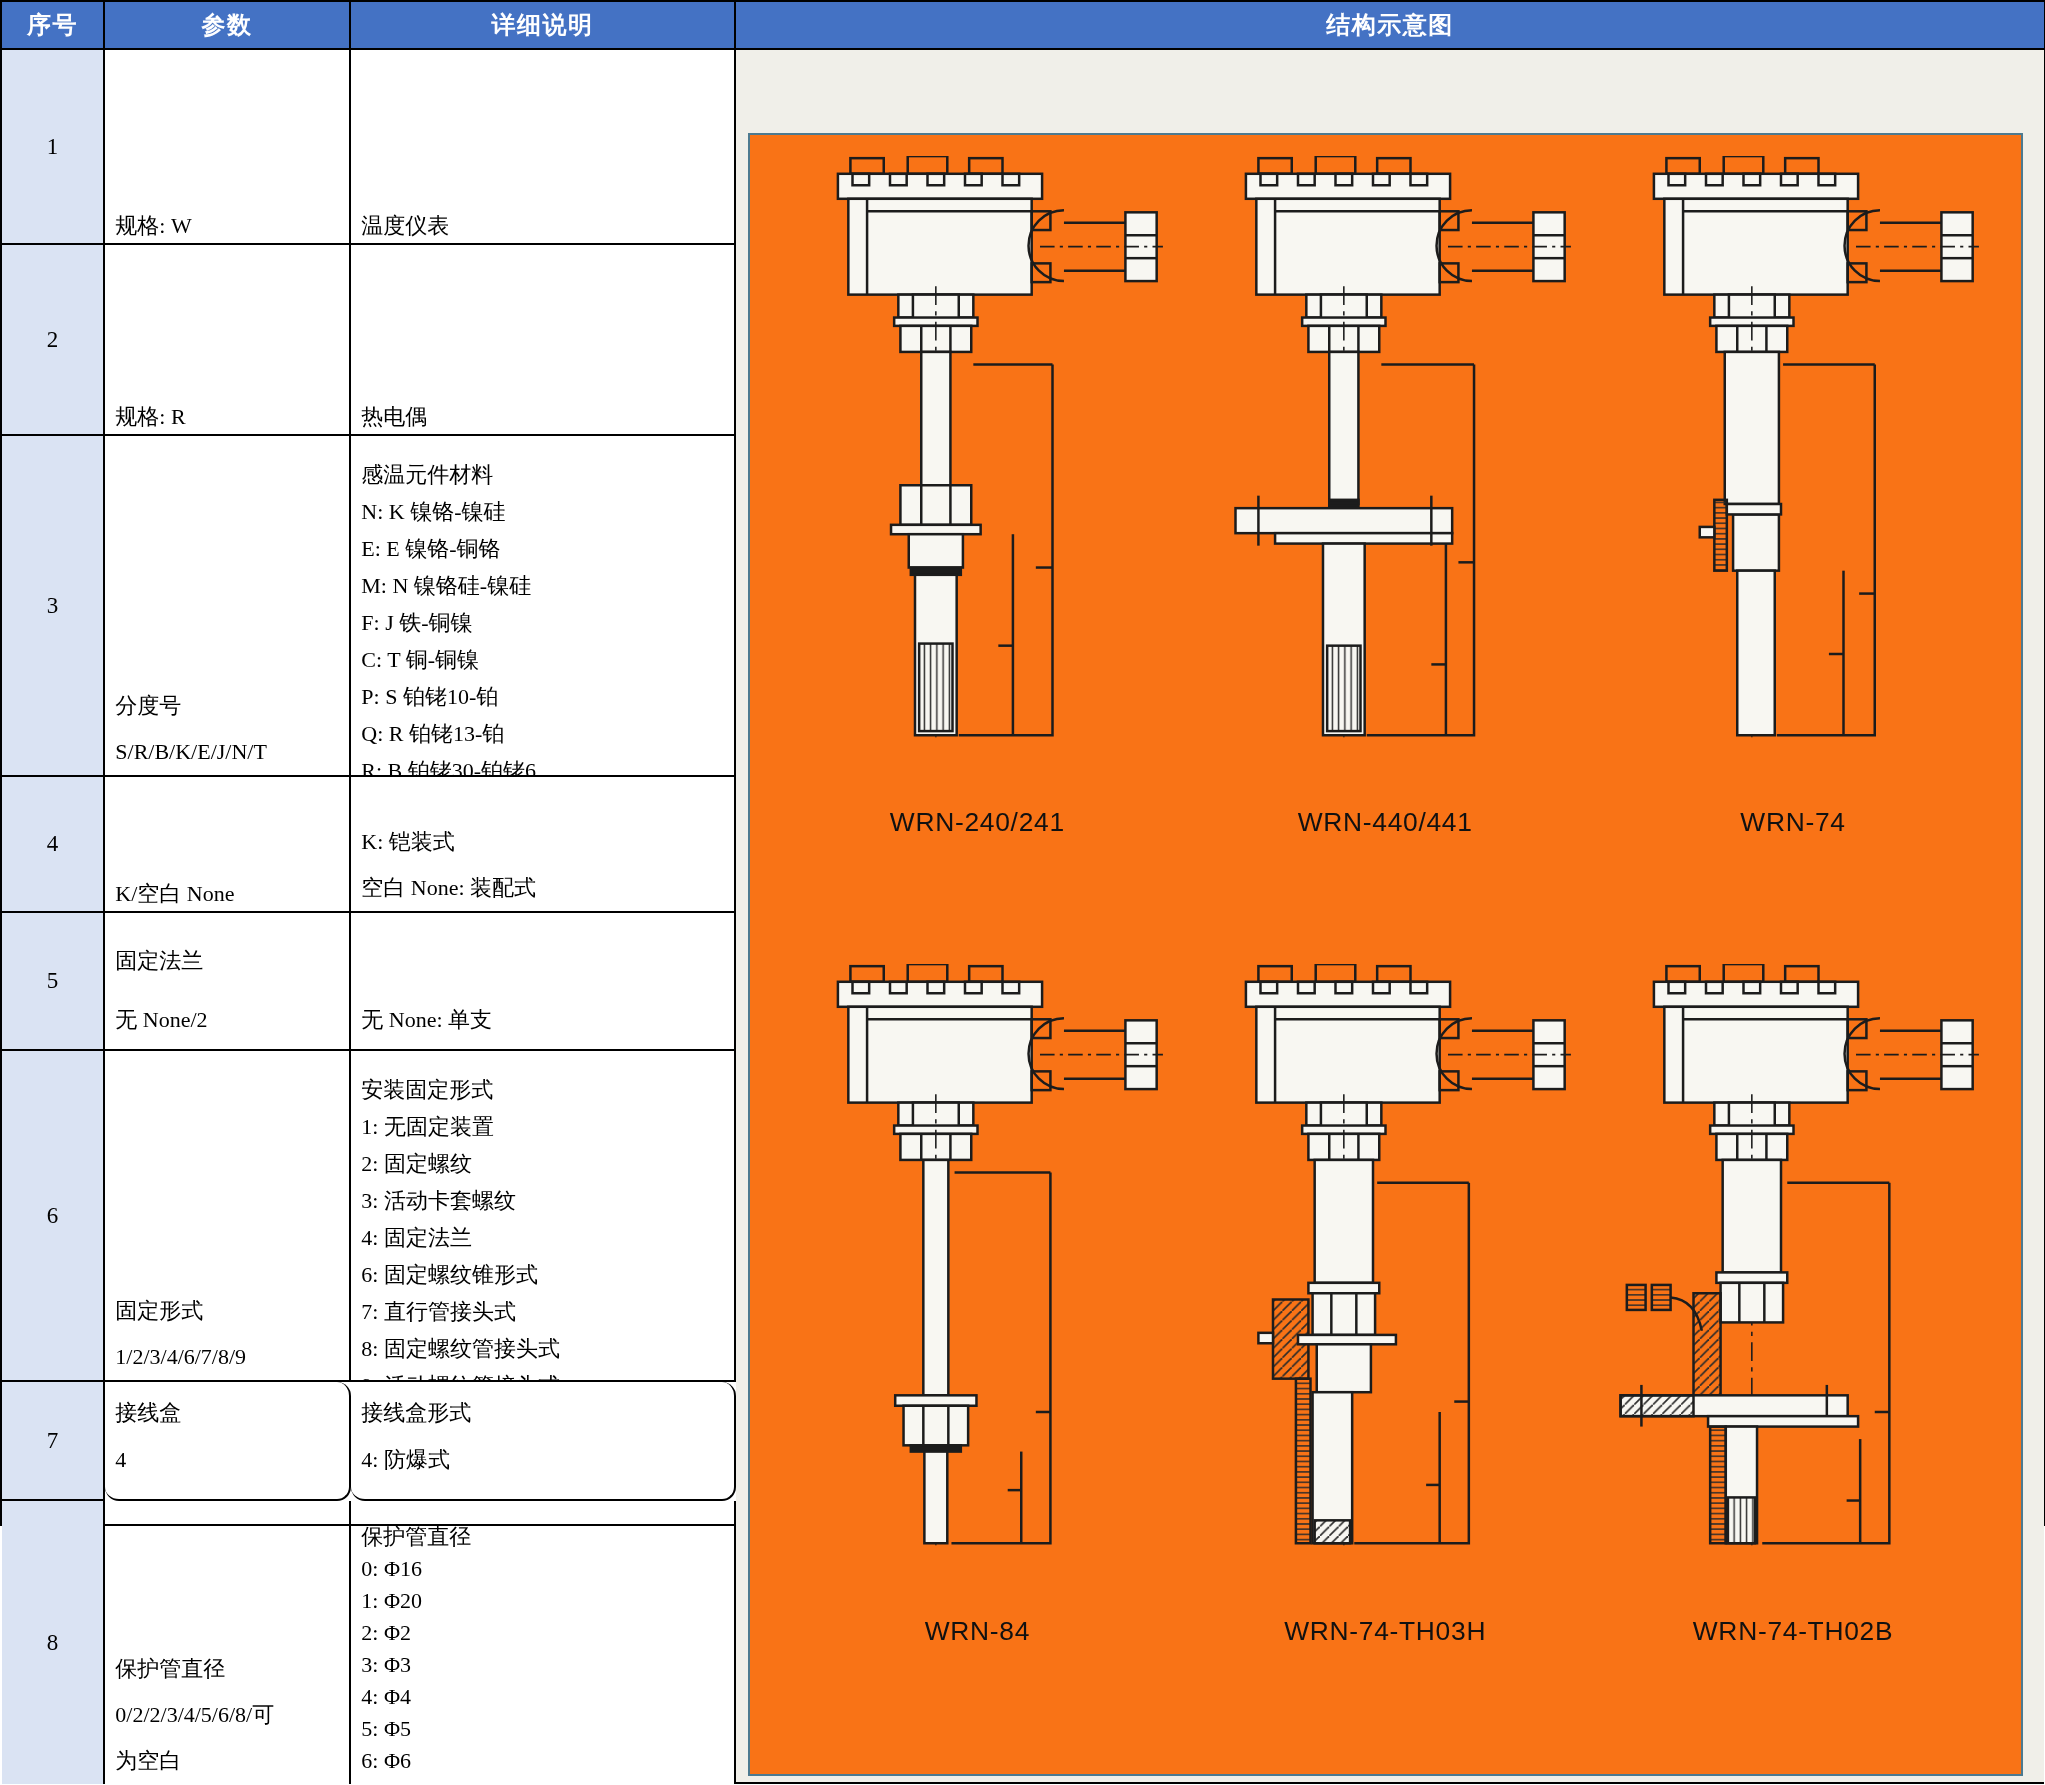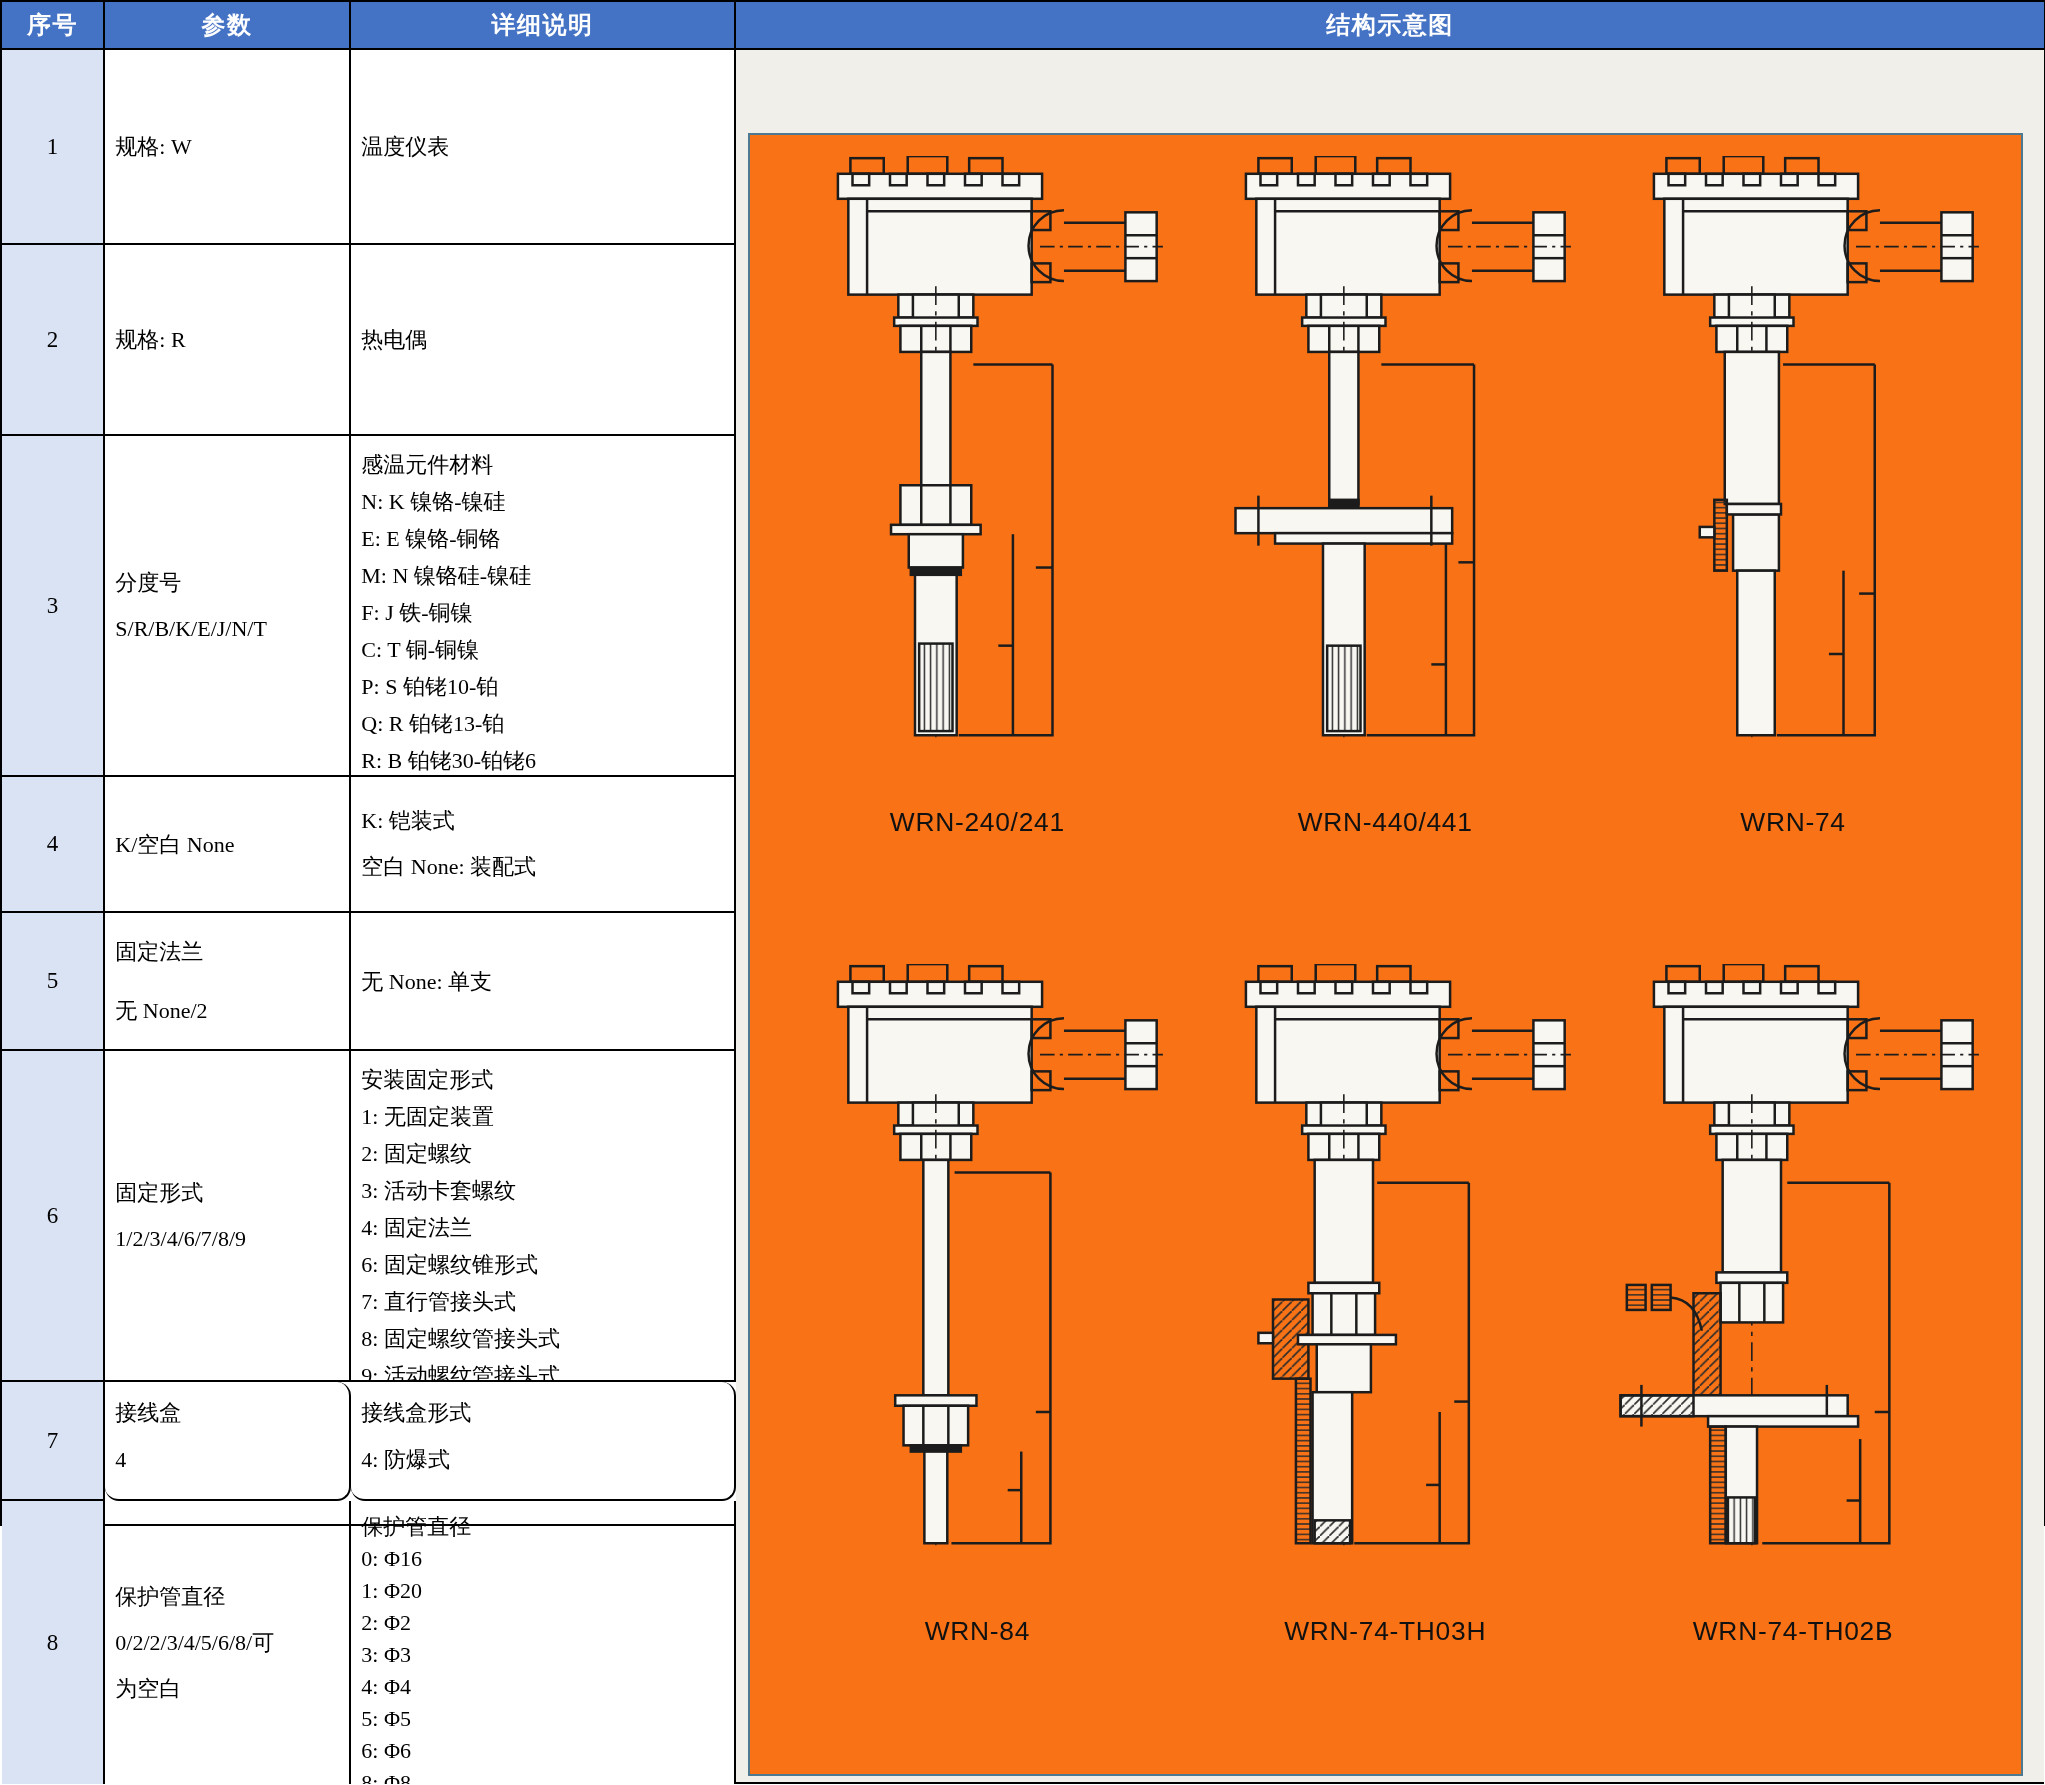--- a/index.html
+++ b/index.html
@@ -8,23 +8,23 @@
     border:2.2px solid #000;display:grid;
     grid-template-columns:103px 246px 385px 1fr;
     grid-template-rows:48px 195px 191px 341px 136px 138px 331px 119px 283px;}
   .cell{border-right:2.2px solid #000;border-bottom:2.2px solid #000;box-sizing:border-box;overflow:hidden;}
   .c1{grid-column:1}.c2{grid-column:2}.c3{grid-column:3}.c4{grid-column:4}
   .r0{grid-row:1}.r1{grid-row:2}.r2{grid-row:3}.r3{grid-row:4}.r4{grid-row:5}
   .r5{grid-row:6}.r6{grid-row:7}.r7{grid-row:8}.r8{grid-row:9}
   .hcell{background:#4472c4;color:#fff;font-weight:bold;font-size:24px;
     display:flex;align-items:center;justify-content:center;letter-spacing:1.5px;}
   .numcell{background:#dae3f3;display:flex;align-items:center;justify-content:center;font-size:23px;}
-  .txtcell{display:flex;flex-direction:column;justify-content:center;
+  .txtcell{display:flex;flex-direction:column;justify-content:flex-end;
     padding:0 10.3px;font-size:22px;line-height:35px;}
-  .list{justify-content:flex-start;padding-top:10px;}
+  .list{justify-content:flex-start;padding-top:20px;}
   .lh43{line-height:32px}.lh50{line-height:37px}.lh51{line-height:37px}
   .lh62{line-height:46px}.lh64{line-height:47px}.lh80{line-height:59px}
   .padtop{justify-content:flex-start;padding-top:7.3px;border-radius:14px;}
   .diagram-cell{grid-column:4;grid-row:2 / span 8;border-bottom:2.2px solid #000;
     background:#f0efe9;position:relative;box-sizing:border-box;}
   .frame{position:absolute;left:11.7px;top:83px;width:1275px;height:1643px;
     box-sizing:border-box;border:2.9px solid #4d7a90;background:#f97316;
     display:grid;grid-template-rows:1fr 1fr;padding:14.7px 7.3px 7.3px 7.3px;}
   .fig-row{display:flex;justify-content:space-evenly;align-items:flex-start;padding-top:5.9px;}
   .figure{display:flex;flex-direction:column;align-items:center;}

